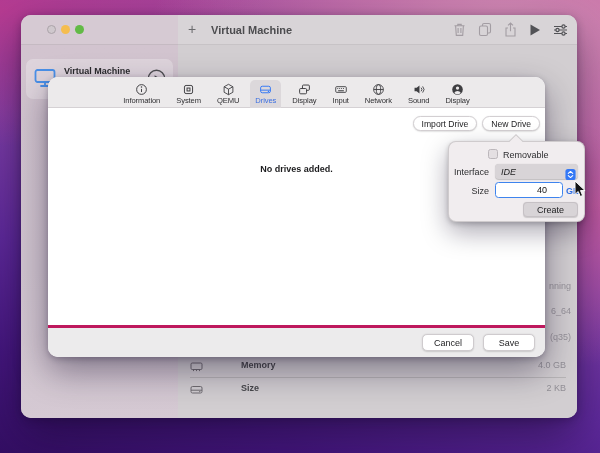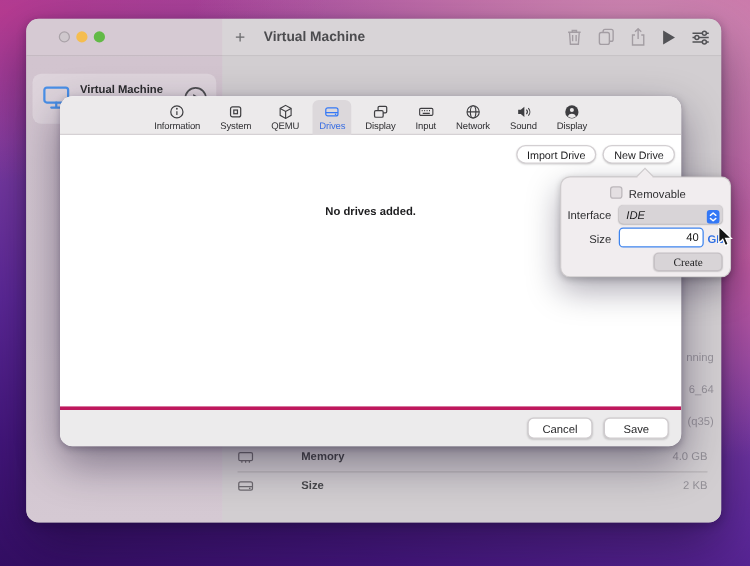--- a/index.html
+++ b/index.html
@@ -104,25 +104,25 @@
   .chk{ position:absolute; left:39px; top:7px; width:10px; height:10px;
     background:#e4dfe2; border:1px solid #bcb7bb; border-radius:2.5px; }
   .chk-label{ position:absolute; left:54px; top:8px; font-size:9px; color:#2e2e30; }
   .pop-label{ position:absolute; left:0; width:40px; text-align:right; font-size:9px; color:#2e2e30; }
   .dropdown{ position:absolute; left:46px; top:22px; width:83px; height:15px;
     background:#d8d4d7; border-radius:4px; box-shadow:0 .5px 1px rgba(0,0,0,.2); }
   .dropdown .dd-val{ position:absolute; left:6px; top:2.5px; font-size:9px; color:#1d1d1f;font-style:italic; }
   .dropdown .stepper{ position:absolute; right:2px; top:2px; }
   .size-input{ position:absolute; left:46px; top:40px; width:68px; height:16px;
     background:#fff; border:1.6px solid #3e84ee; border-radius:3.5px;
-    font-size:9px; text-align:right; padding-right:3px; color:#111; font-family:inherit; }
+    font-size:9px; text-align:right; padding-right:15px; color:#111; font-family:inherit; }
   .size-unit{ position:absolute; left:117px; top:44px; font-size:9px; font-weight:700; color:#2f6fe4; }
   .create-btn{ position:absolute; left:74px; top:60px; width:55px; height:15px;
     background:#d8d4d7; border:1px solid #c6c1c5; border-radius:4px;
-    font-size:9px; color:#1d1d1f; box-shadow:0 .5px 1px rgba(0,0,0,.15); font-family:Liberation Serif, serif; }
+    font-size:9px; color:#1d1d1f; box-shadow:0 .5px 1px rgba(0,0,0,.15); font-family:Liberation Sans, sans-serif; }
 
   .cursor{ position:absolute; left:574px; top:180px; z-index:20; }
   button{ cursor:default; }
 </style>
 </head>
 <body>
 
 <div class="wallpaper">
 
   <div class="window">

